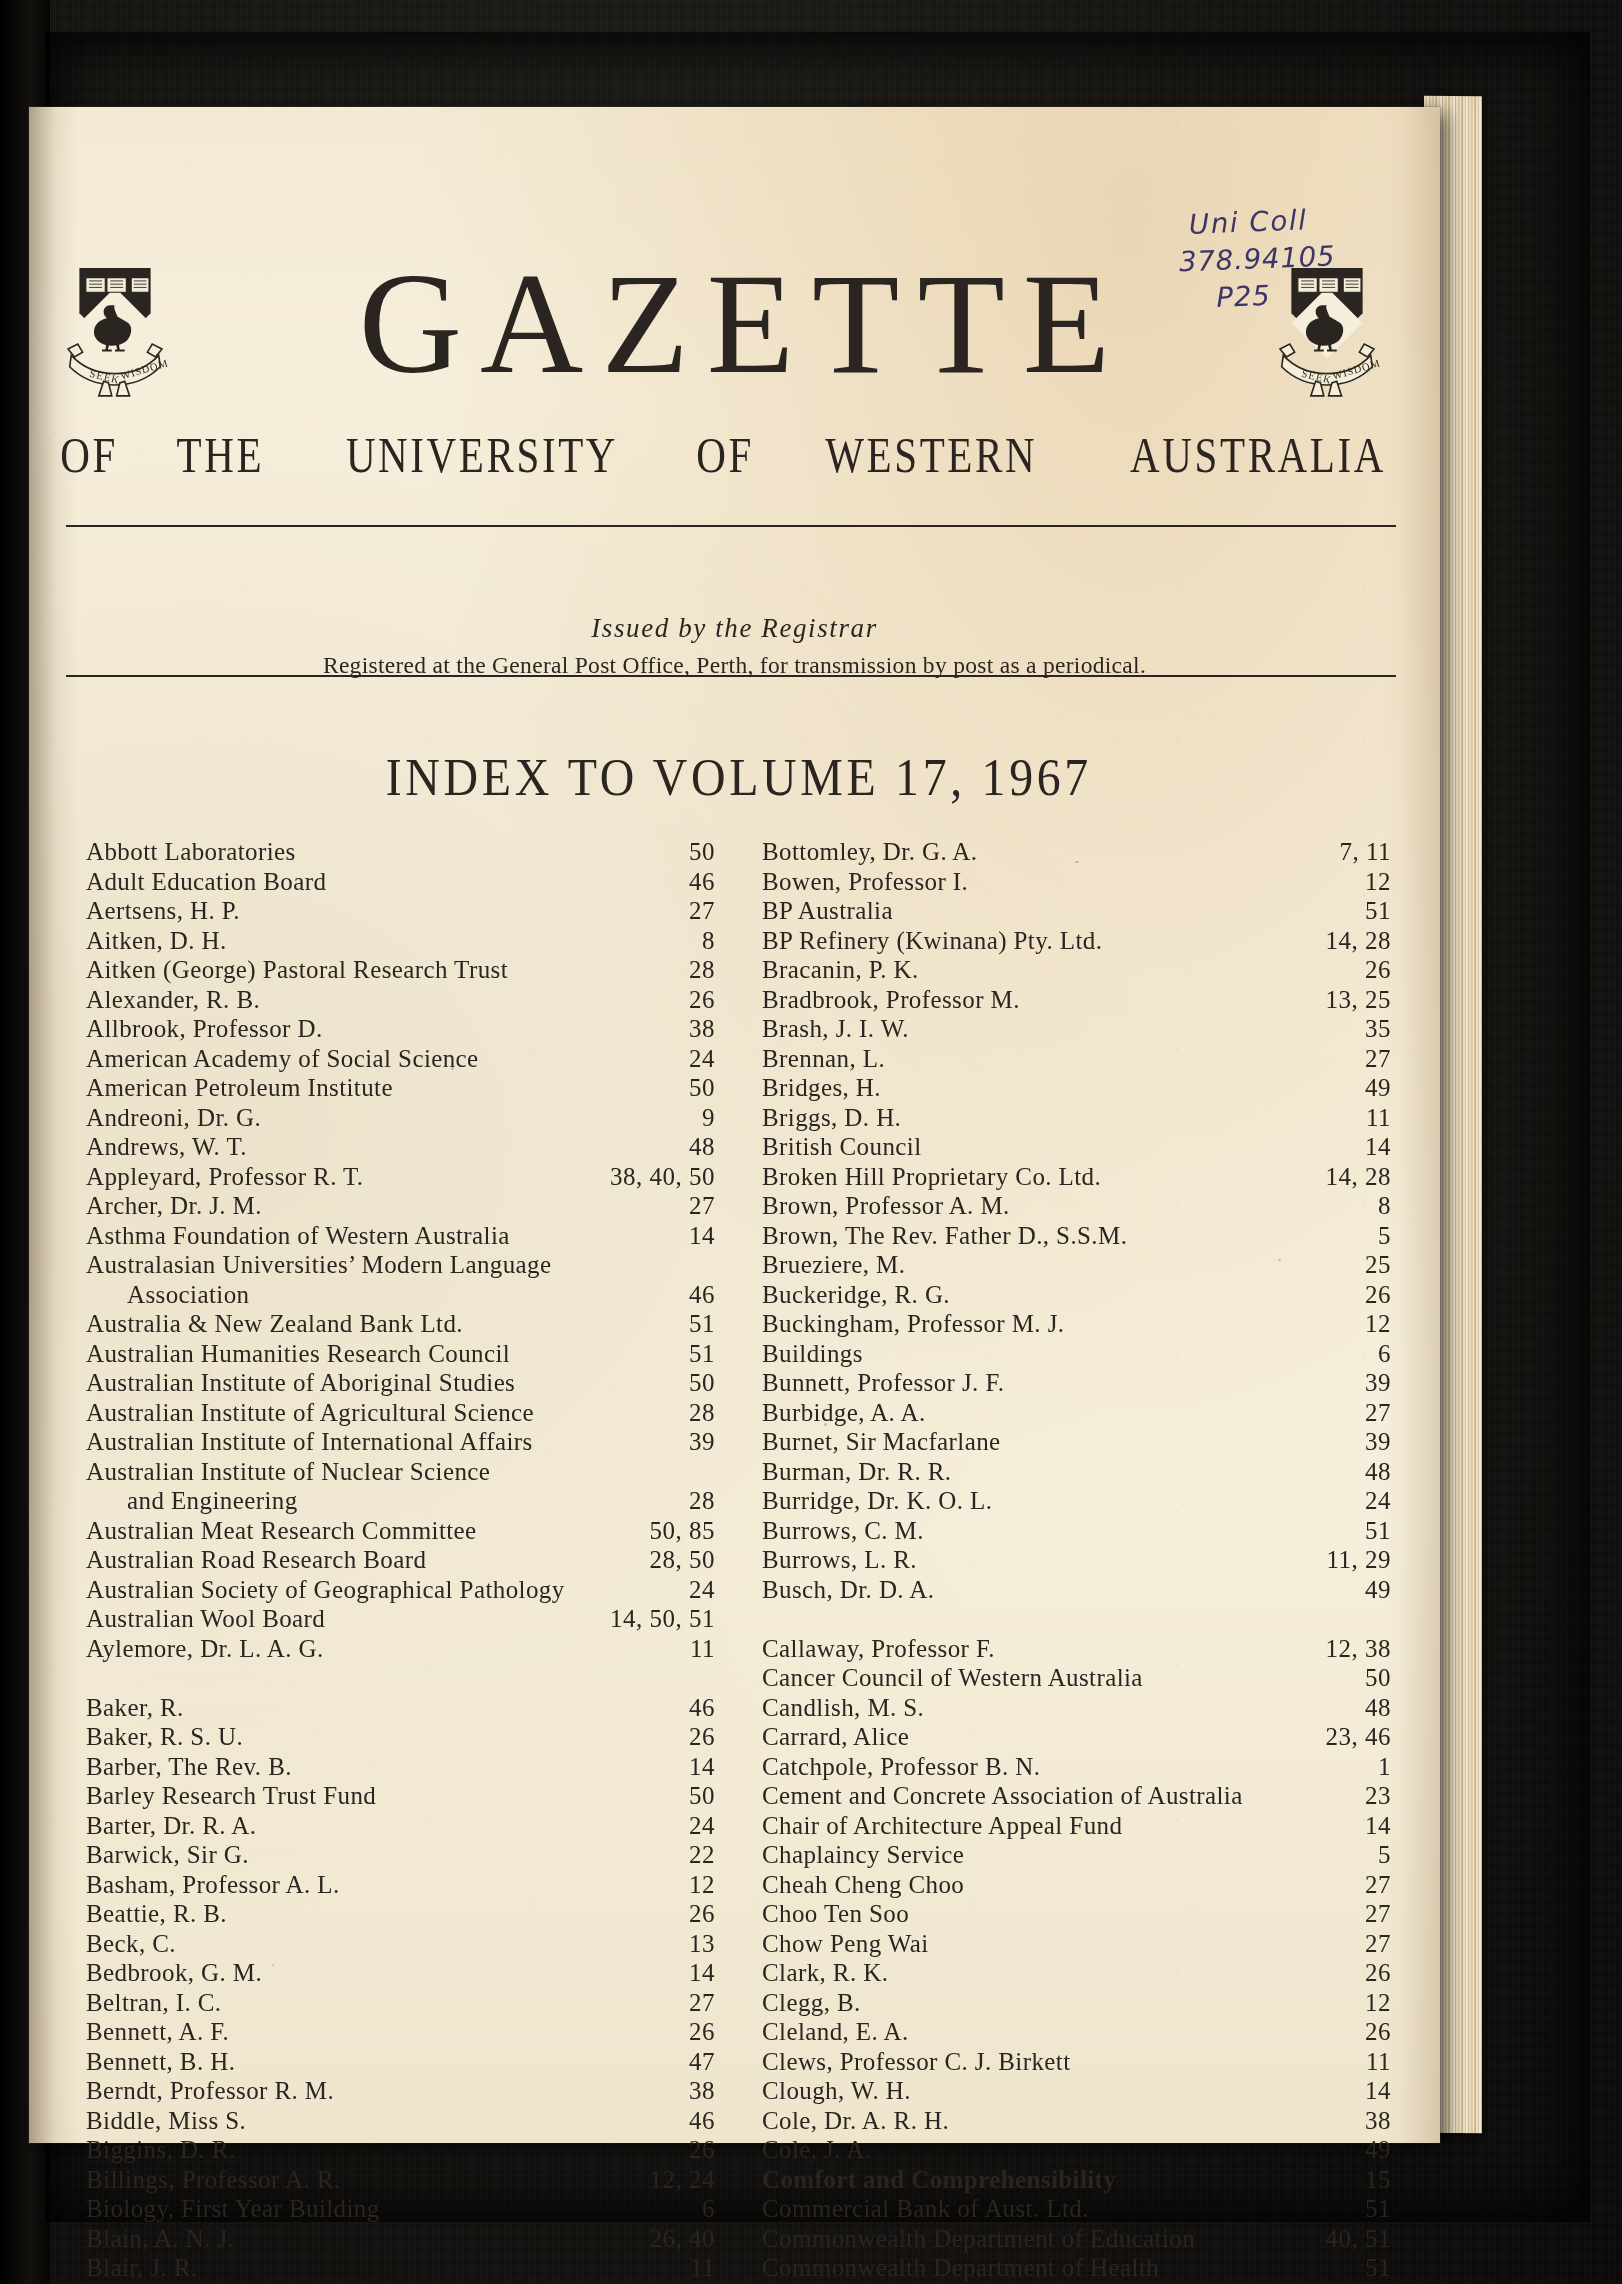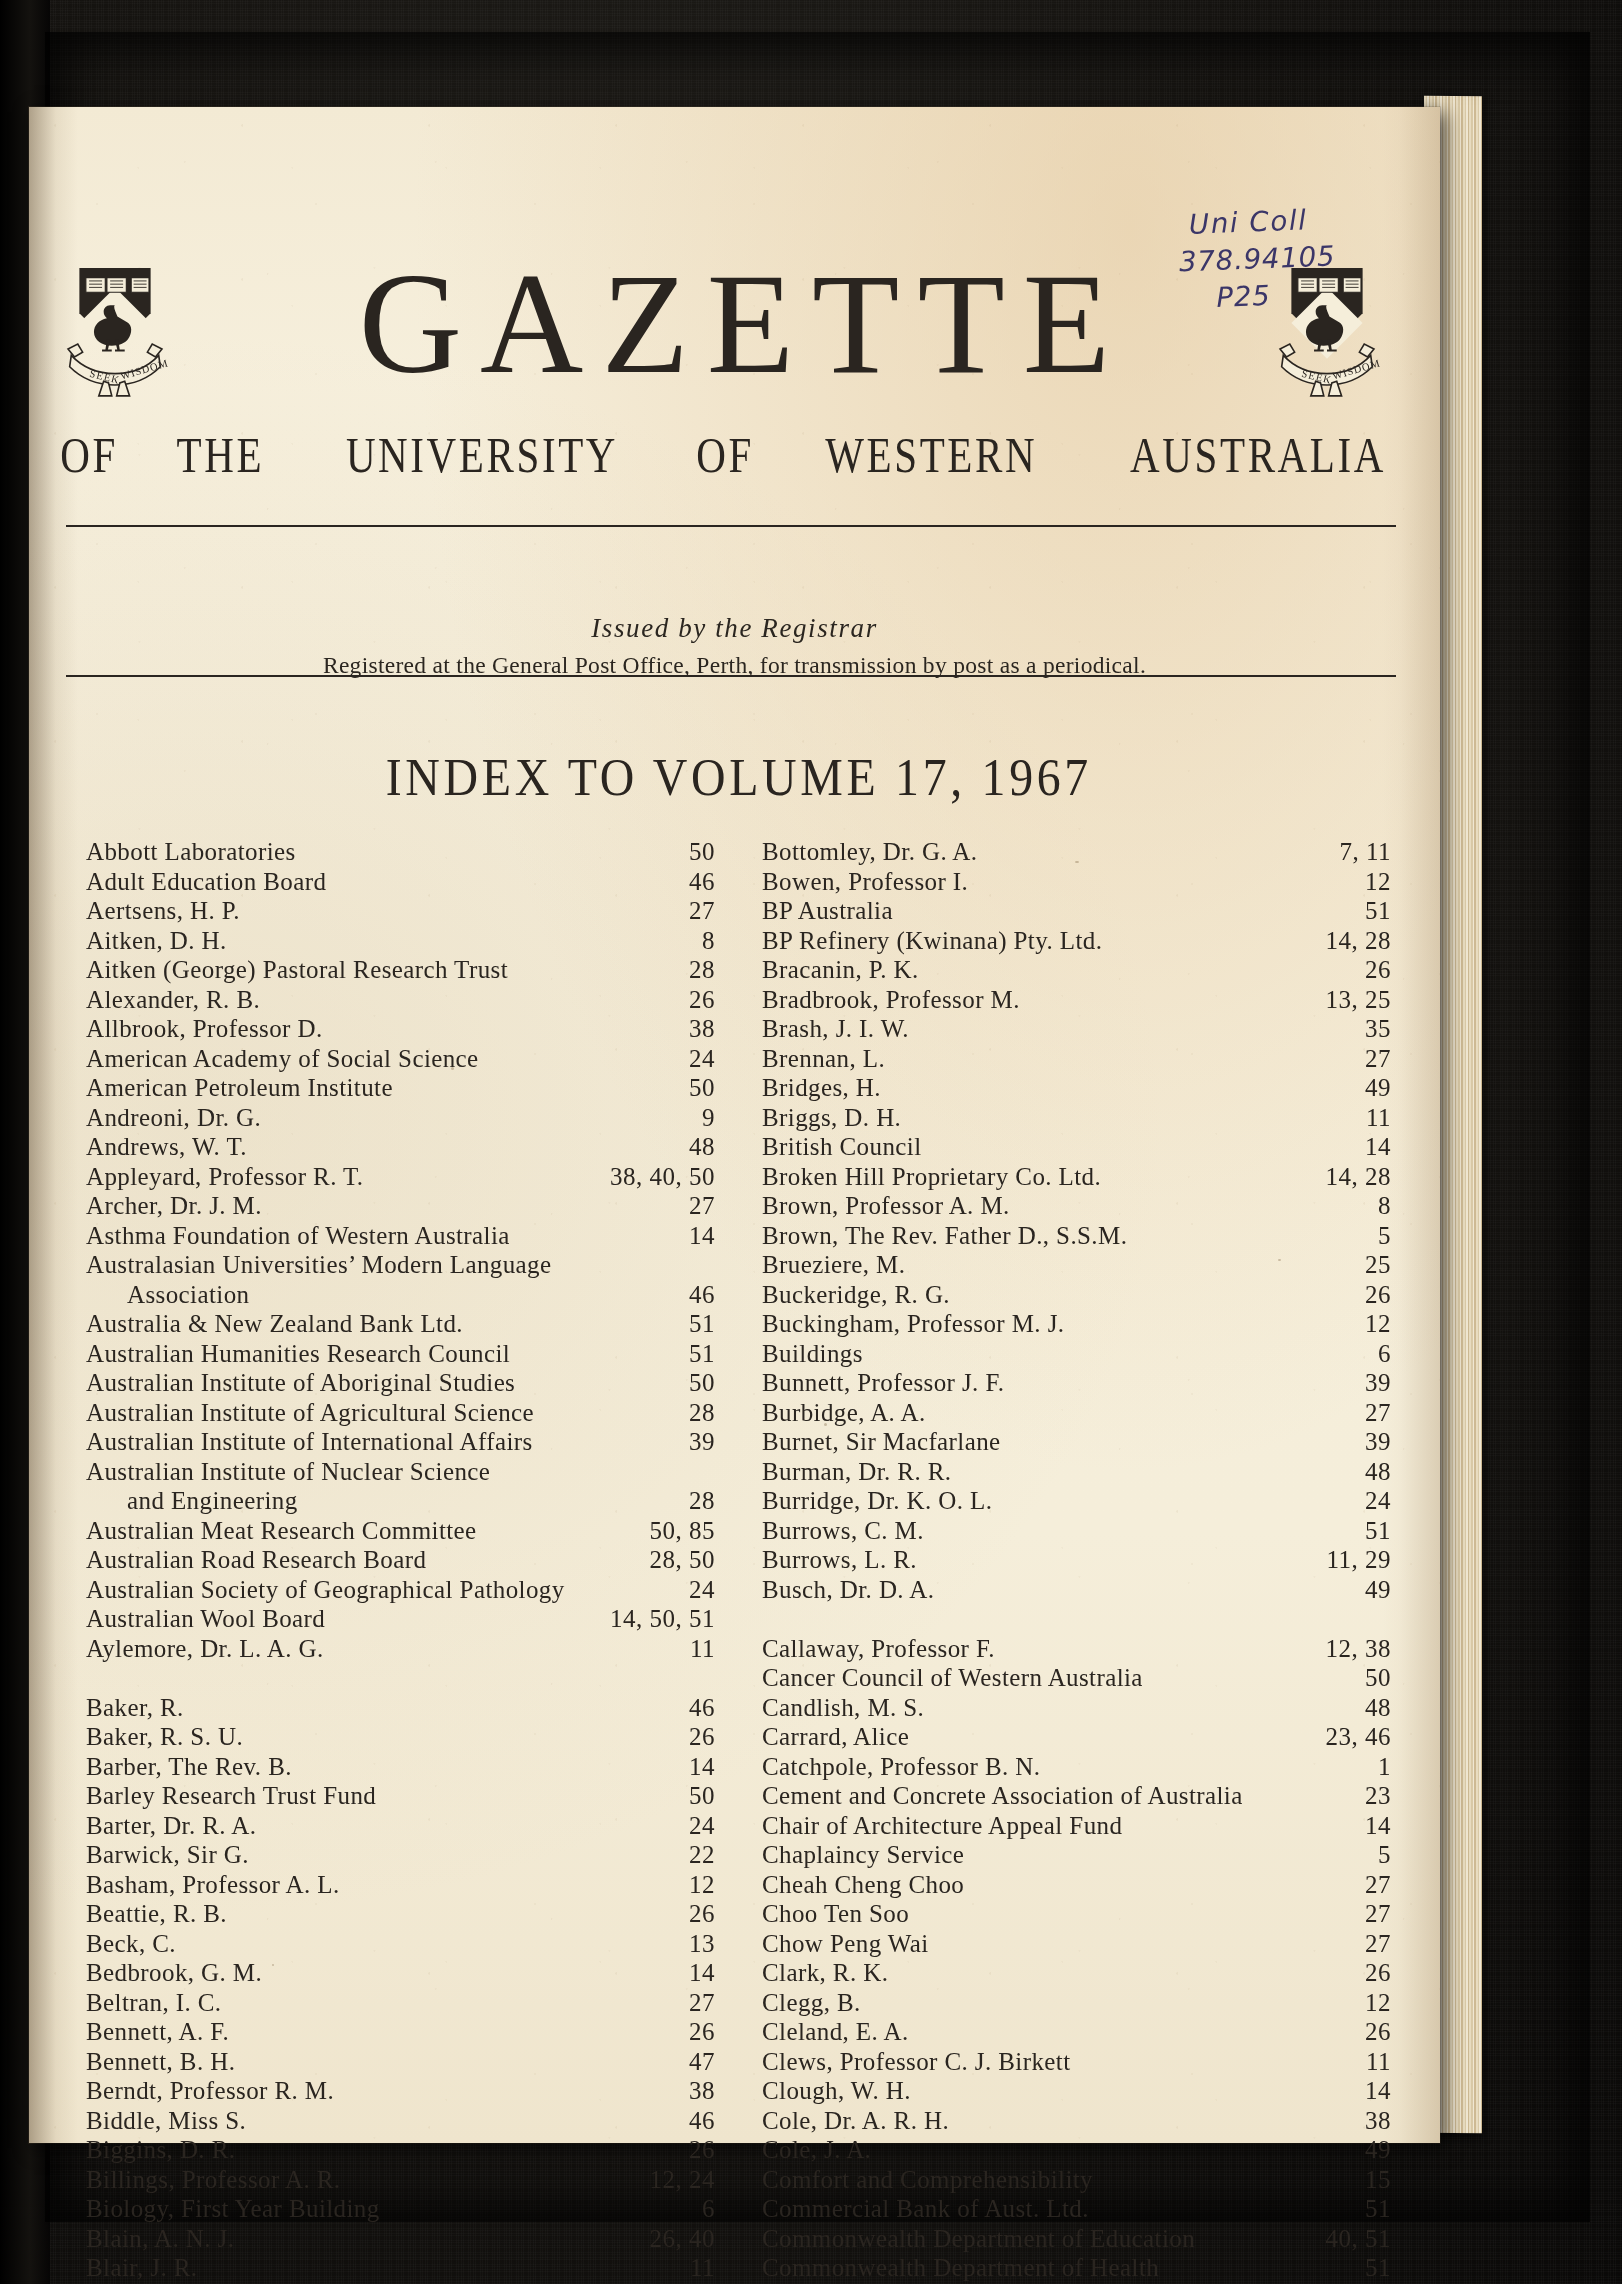--- a/index.html
+++ b/index.html
@@ -163,21 +163,21 @@
     white-space:nowrap;
   }
   .entry .label{letter-spacing:0.4px;}
   .entry .label.indent{padding-left:41px;}
   .entry .dots{flex:1 1 auto;min-width:8px;}
   .entry .pages{
     letter-spacing:0.5px;
     text-align:right;
     padding-left:9.7px;
   }
-  .entry.bold .label{font-weight:normal;}
+  .entry.bold .label{font-weight:bold;}
   .entry.cont .pages{visibility:hidden;}
   .gap{height:29.5px;}
 
   
   .speck{position:absolute;background:rgba(120,95,60,.35);border-radius:50%;pointer-events:none;}
 </style>
 </head>
 <body>
 
 <div id="cover"></div>

